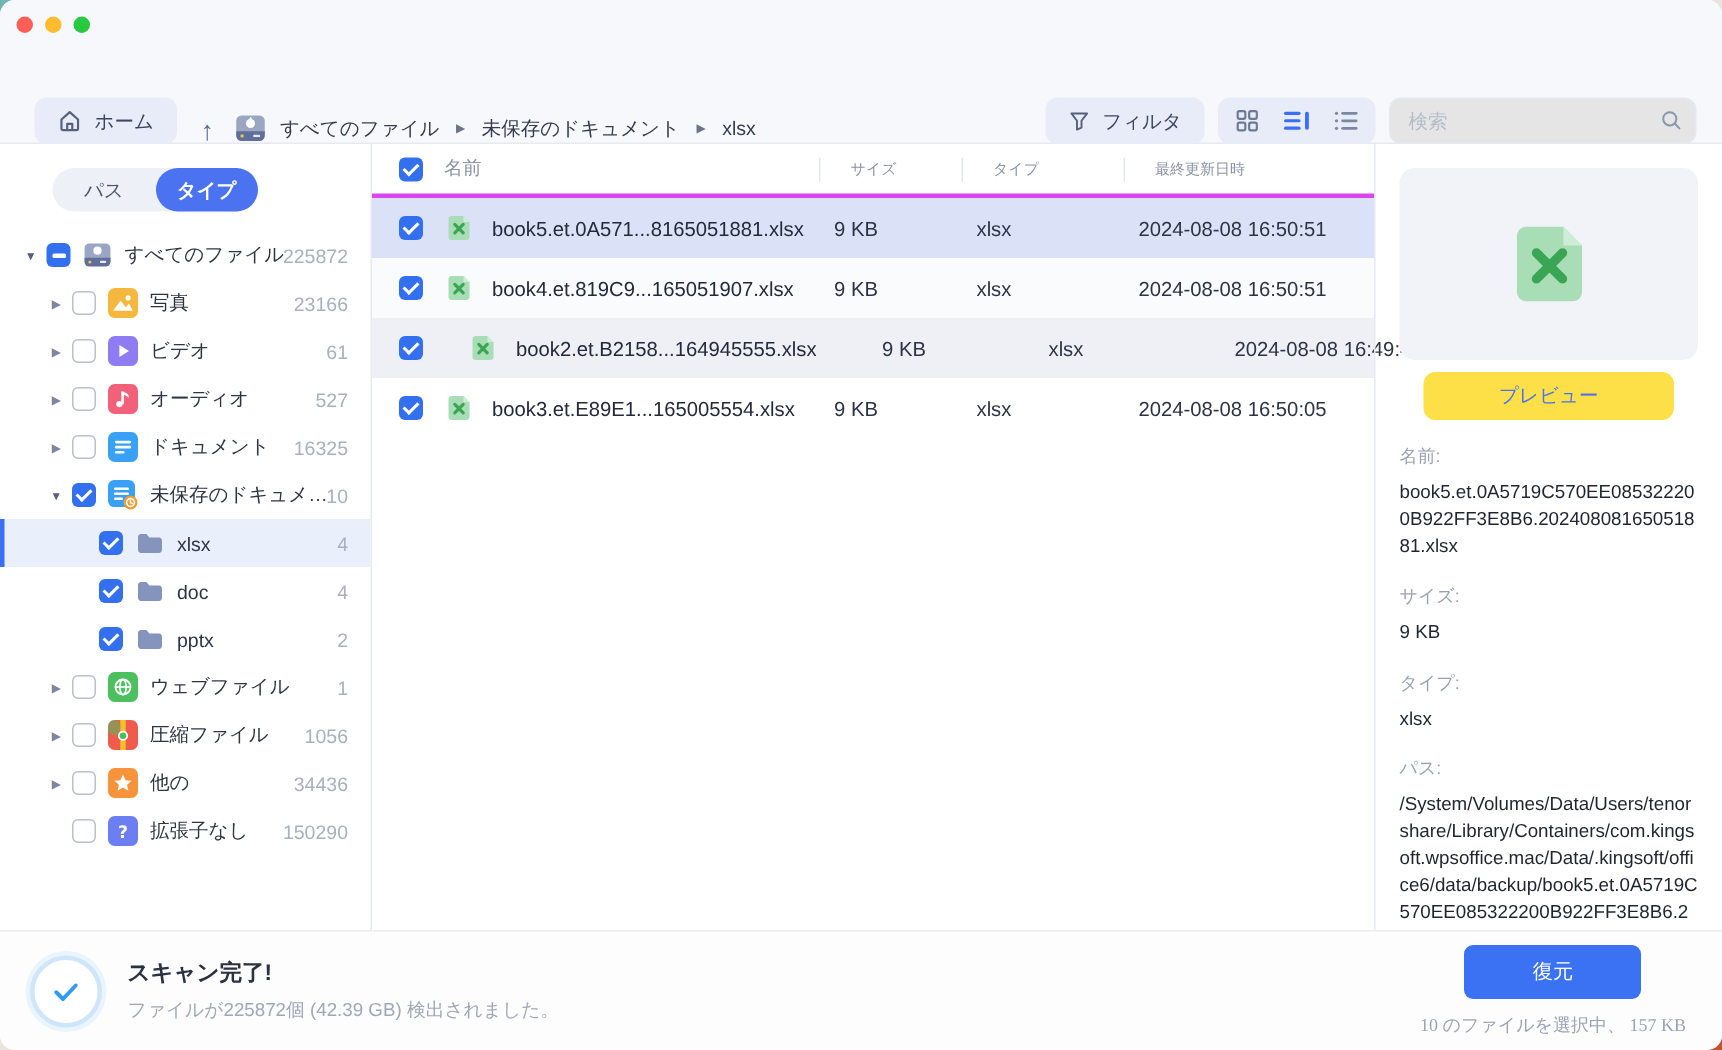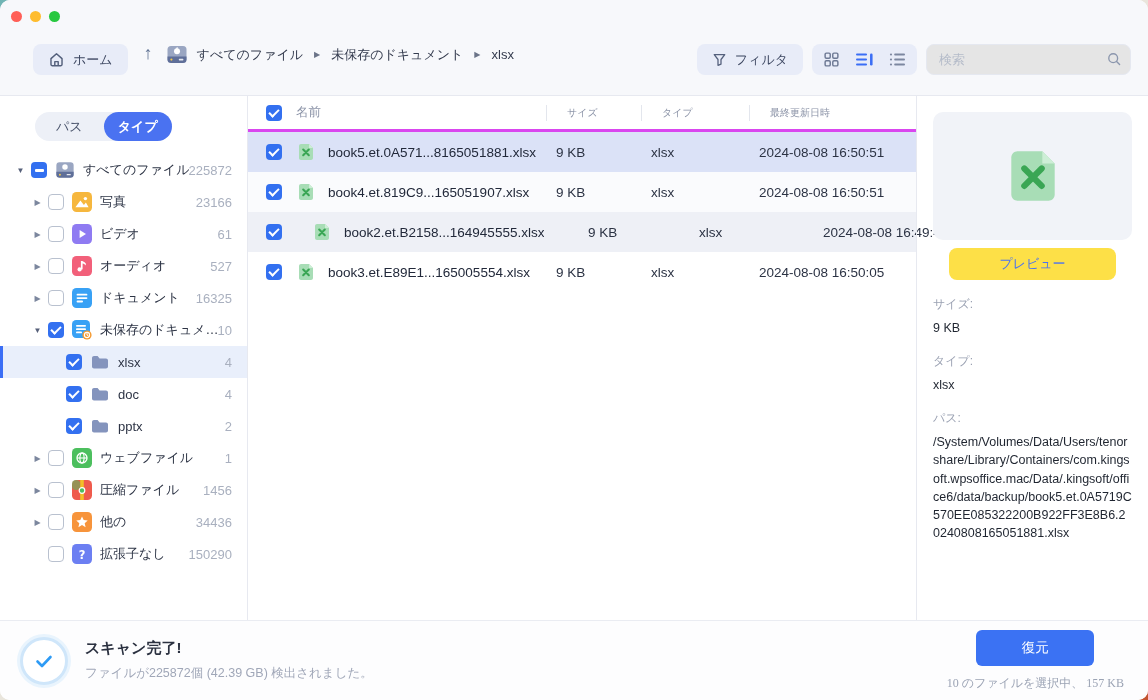--- a/index.html
+++ b/index.html
@@ -11,21 +11,21 @@
   }
   .window { position:absolute; inset:0; border-radius:10px; overflow:hidden; background:#fff;
     display:flex; flex-direction:column; }
 
   
   .header { height:96px; background:#f7f8fb; border-bottom:1px solid #e7e9f0; flex:none; position:relative; }
   .traffic { position:absolute; top:11px; left:11px; display:flex; gap:8px; }
   .light { width:11px; height:11px; border-radius:50%; }
   .light.red{ background:#ff5f57; } .light.yellow{ background:#febc2e; } .light.green{ background:#28c840; }
 
-  .toolbar { position:absolute; left:16px; right:0; top:44px; height:52px; display:flex; align-items:flex-start; padding:0 17px; }
+  .toolbar { position:absolute; left:6px; right:0; top:44px; height:52px; display:flex; align-items:flex-end; padding:0 17px; }
   .tb-btn { display:flex; align-items:center; gap:8px; height:31px; padding:0 15px; background:#e8ecf8;
     border:none; border-radius:8px; font-size:13px; color:#3c4660; font-family:inherit; cursor:pointer; }
   .up-arrow { margin:0 13px 0 16px; font-size:18px; color:#5d7092; font-weight:bold; background:none; border:none; cursor:pointer; line-height:1; }
   .crumb { display:flex; align-items:center; font-size:13px; color:#343b4e; }
   .crumb .seg { cursor:pointer; }
   .crumb .sep { font-size:8px; color:#6b7488; margin:0 11px; }
   .drive-ic { margin-right:9px; display:inline-flex; }
 
   .tb-right { margin-left:auto; display:flex; align-items:center; }
   .viewgroup { display:flex; align-items:center; gap:15px; height:31px; padding:0 11px; background:#e8ecf8; border-radius:8px; margin:0 9px; }
@@ -332,21 +332,21 @@
             <span class="cb unchecked"></span>
             <span class="tree-icon">
               <svg width="20" height="20" viewBox="0 0 20 20">
                 <rect width="20" height="20" rx="4.5" fill="#ef5b4d"></rect>
                 <rect x="8.2" y="0" width="3.6" height="20" fill="#f2c028"></rect>
                 <rect x="0" y="0" width="8.2" height="10" rx="4" fill="#4cbf5e" opacity="0.55"></rect>
                 <circle cx="10" cy="10.5" r="2.8" fill="#4cbf5e" stroke="#fff" stroke-width="1.2"></circle>
               </svg>
             </span>
             <span class="tree-label">圧縮ファイル</span>
-            <span class="tree-count">1456</span>
+            <span class="tree-count">1056</span>
           </div>
           <div class="tree-row lv1">
             <span class="arrow collapsed">▶</span>
             <span class="cb unchecked"></span>
             <span class="tree-icon">
               <svg width="20" height="20" viewBox="0 0 20 20">
                 <rect width="20" height="20" rx="4.5" fill="#f7943b"></rect>
                 <path d="M10 4.4 L11.7 8.1 L15.7 8.5 L12.7 11.2 L13.6 15.2 L10 13 L6.4 15.2 L7.3 11.2 L4.3 8.5 L8.3 8.1 Z" fill="#fff"></path>
               </svg>
             </span>
@@ -446,20 +446,24 @@
       <div class="previewbox">
         <span style="display:inline-flex">
           <svg width="62" height="62" viewBox="0 0 20 20">
               <path d="M3 4 C3 2.9 3.9 2 5 2 H13 L17 6 V16 C17 17.1 16.1 18 15 18 H5 C3.9 18 3 17.1 3 16 Z" fill="#a8ddb6"></path>
               <path d="M13 2 L17 6 H13 Z" fill="#cdeed6"></path>
               <path d="M7.2 7.6 L12.8 13.2 M12.8 7.6 L7.2 13.2" stroke="#3aa654" stroke-width="2" stroke-linecap="round"></path>
             </svg>
         </span>
       </div>
       <button class="preview-btn">プレビュー</button>
+      <div>
+          <div class="fld-label">名前:</div>
+          <div class="fld-value">book5.et.0A5719C570EE085322200B922FF3E8B6.20240808165051881.xlsx</div>
+        </div>
         <div>
           <div class="fld-label">サイズ:</div>
           <div class="fld-value">9 KB</div>
         </div>
         <div>
           <div class="fld-label">タイプ:</div>
           <div class="fld-value">xlsx</div>
         </div>
         <div>
           <div class="fld-label">パス:</div>

